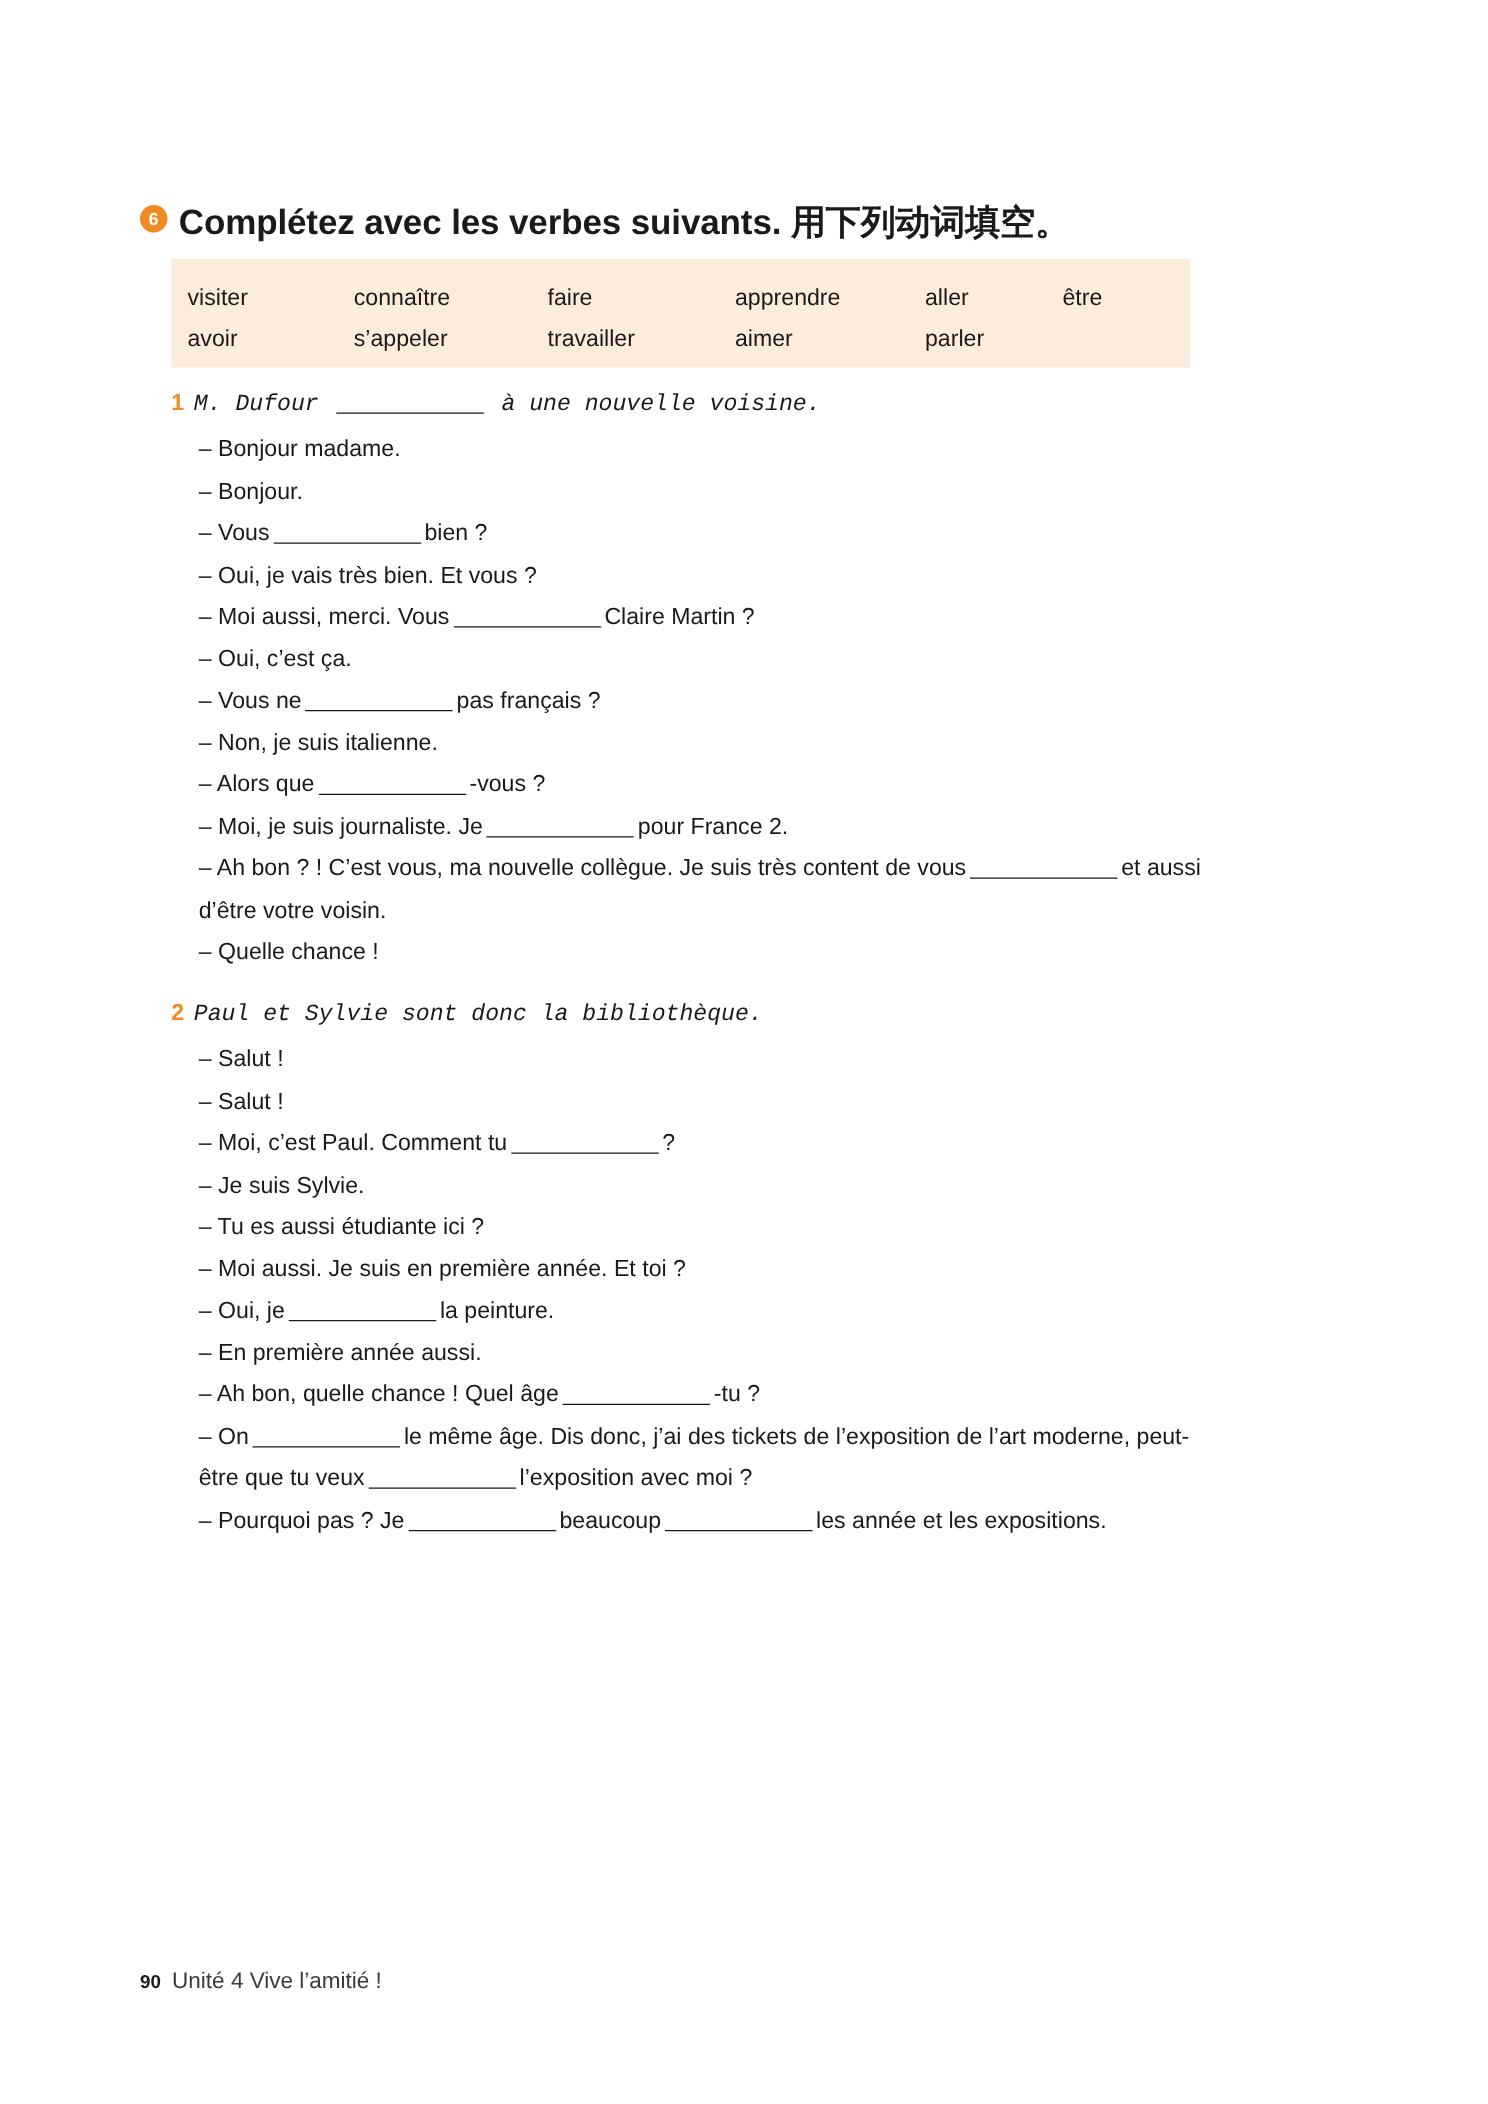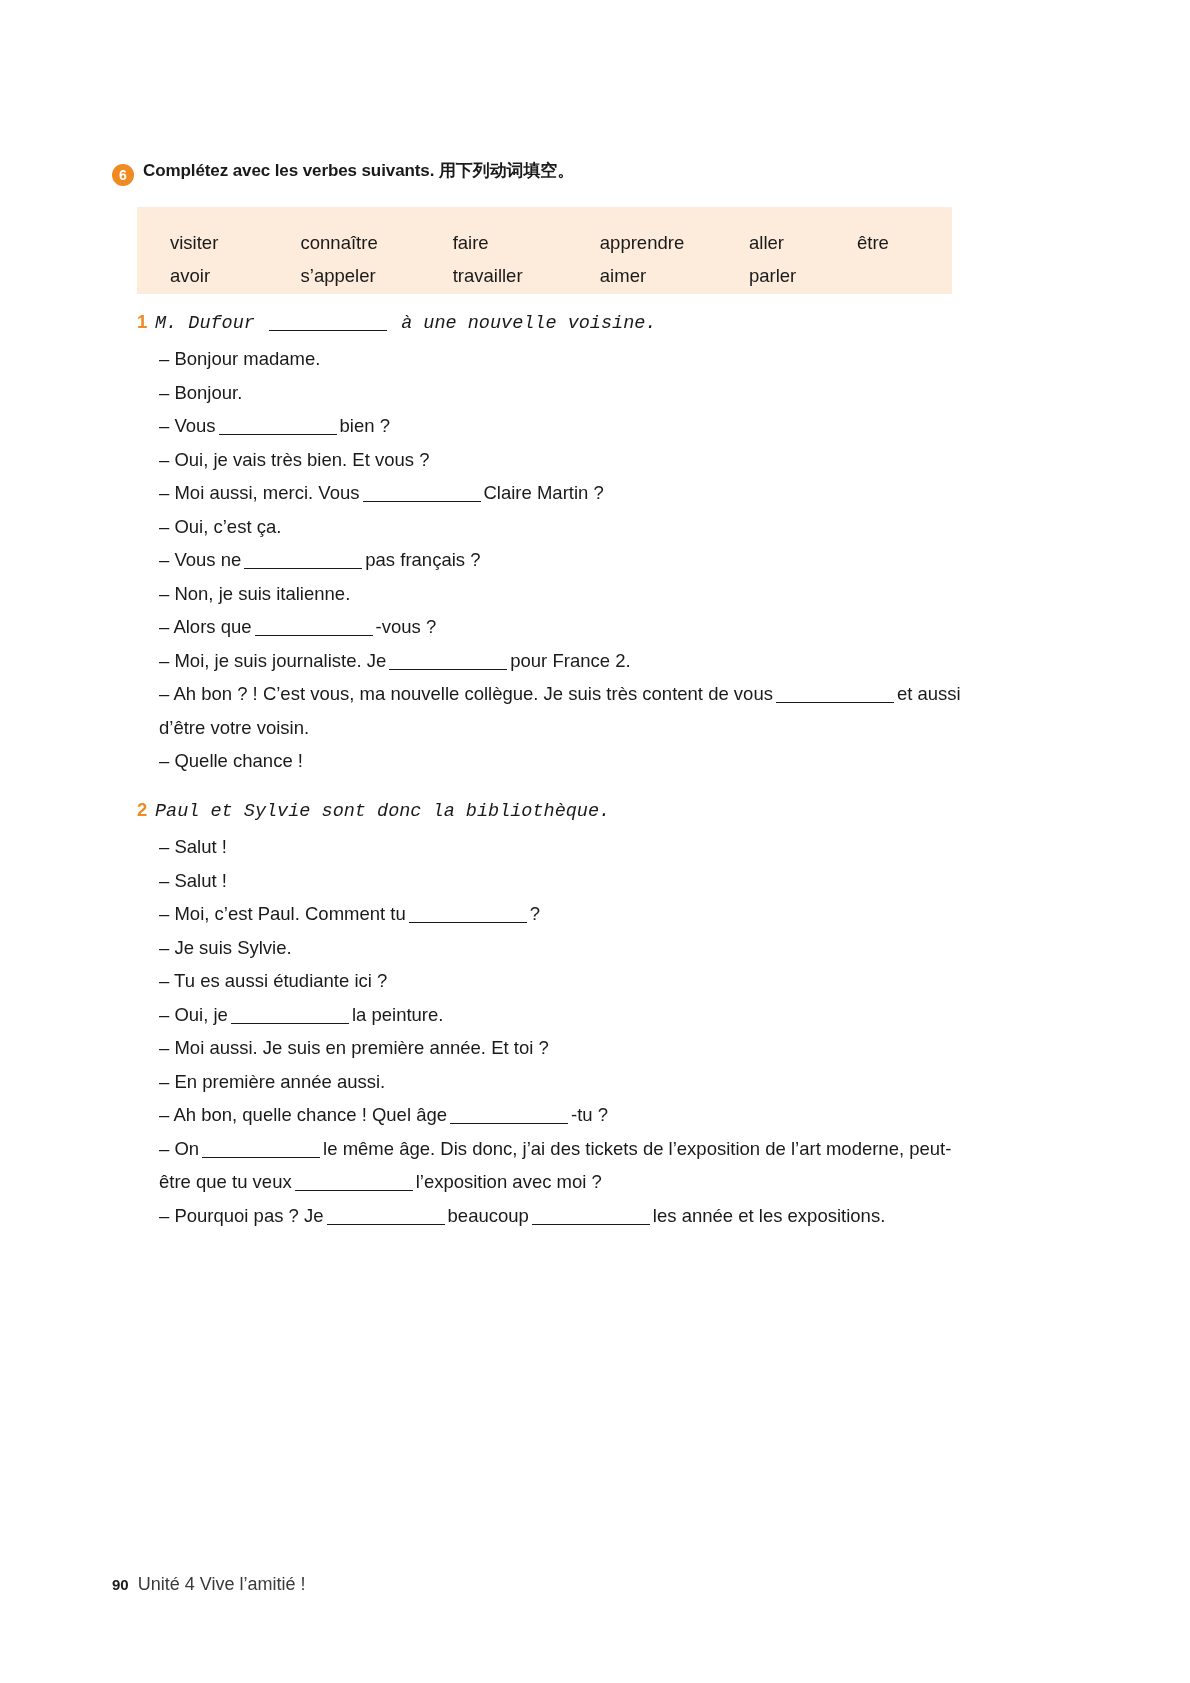--- a/index.html
+++ b/index.html
@@ -41,45 +41,44 @@
     color: #ffffff;
     font-size: 14px;
     font-weight: bold;
     display: flex;
     align-items: center;
     justify-content: center;
     margin-top: 4px;
     flex: 0 0 auto;
   }
   .ex-title {
-    font-size: 17px;
+    font-size: 28px;
     font-weight: bold;
     letter-spacing: -0.1px;
     line-height: 1.25;
     white-space: nowrap;
   }
 
   
   .wordbank {
     position: absolute;
     left: 137px;
     top: 207px;
     width: 815px;
     height: 87px;
     background: #fdebdb;
     box-sizing: border-box;
     padding: 14px 0 0 0;
   }
   .wb-row {
     display: flex;
     height: 33px;
-    align-items: flex-end;
+    align-items: center;
     font-size: 18.5px;
     color: #1a1a1a;
-    margin-left: 20px;
   }
   .wb-cell {
     box-sizing: border-box;
     padding-left: 13px;
   }
   .wb-c1 { width: 133px; }
   .wb-c2 { width: 155px; }
   .wb-c3 { width: 150px; }
   .wb-c4 { width: 152px; }
   .wb-c5 { width: 110px; }
@@ -240,24 +239,24 @@
         <div class="line">
           <div class="ltext"><span>– Moi, c’est Paul. Comment tu</span><span class="blank"></span><span>?</span></div>
         </div>
         <div class="line">
           <div class="ltext"><span>– Je suis Sylvie.</span></div>
         </div>
         <div class="line">
           <div class="ltext"><span>– Tu es aussi étudiante ici ?</span></div>
         </div>
         <div class="line">
+          <div class="ltext"><span>– Moi aussi. Je suis en première année. Et toi ?</span></div>
+        </div>
+        <div class="line">
           <div class="ltext"><span>– Oui, je</span><span class="blank"></span><span>la peinture.</span></div>
-        </div>
-        <div class="line">
-          <div class="ltext"><span>– Moi aussi. Je suis en première année. Et toi ?</span></div>
         </div>
         <div class="line">
           <div class="ltext"><span>– En première année aussi.</span></div>
         </div>
         <div class="line">
           <div class="ltext"><span>– Ah bon, quelle chance ! Quel âge</span><span class="blank"></span><span>-tu ?</span></div>
         </div>
         <div class="line">
           <div class="ltext"><span>– On</span><span class="blank"></span><span>le même âge. Dis donc, j’ai des tickets de l’exposition de l’art moderne, peut-être que tu veux</span><span class="blank"></span><span>l’exposition avec moi ?</span></div>
         </div>

